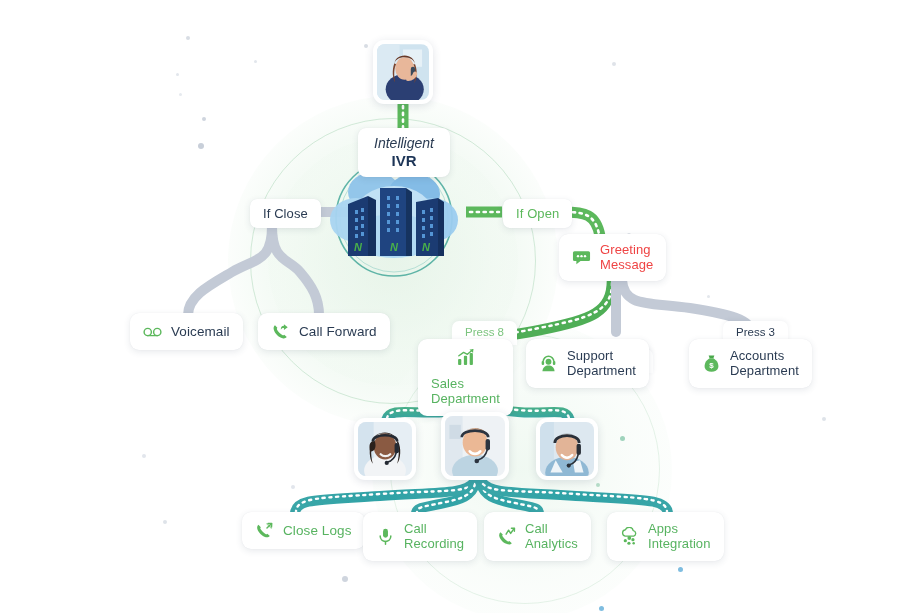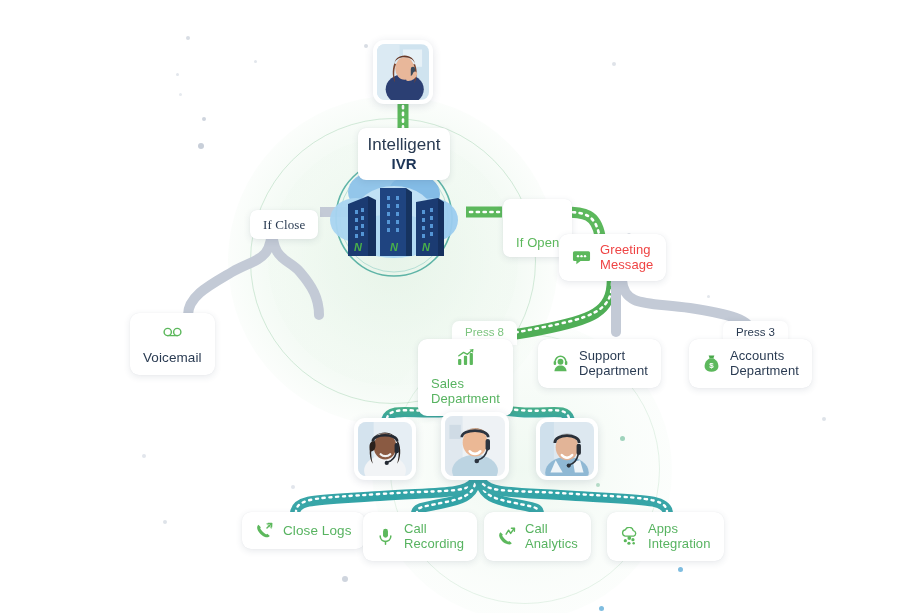--- a/index.html
+++ b/index.html
@@ -102,72 +102,71 @@
     left: 358px; top: 128px;
     width: 92px;
     padding: 7px 10px;
     flex-direction: column;
     gap: 0;
     align-items: center;
     border-radius: 8px;
     z-index: 6;
   }
   #node-ivr .l1 {
-    font-size: 17px; color: #2a3b52; line-height: 1.2;
+    font-size: 14px; color: #2a3b52; line-height: 1.2; font-style: italic;
   }
   #node-ivr .l2 {
     font-size: 15px; font-weight: bold; color: #1d3557; line-height: 1.2;
   }
 
   #node-ifclose {
-    left: 250px; top: 210px;
+    left: 250px; top: 199px;
     padding: 7px 13px;
     border-radius: 7px;
     z-index: 6;
-    font-family: Liberation Serif, serif;
   }
   #node-ifclose .label { font-size: 13px; color: #2a3b52; }
 
   #node-ifopen {
     left: 503px; top: 199px;
     padding: 7px 13px;
     border-radius: 7px;
     z-index: 6;
   }
-  #node-ifopen .label { font-size: 13px; color: #5cb85c; margin-top: 29px; }
+  #node-ifopen .label { font-size: 13px; color: #5cb85c; }
 
   #node-greeting {
     left: 559px; top: 234px;
     padding: 8px 13px;
     z-index: 6;
   }
   #node-greeting .label { color: #ef4444; font-size: 13px; }
 
-  #node-voicemail { left: 130px; top: 313px; z-index: 6; flex-direction: column; }
+  #node-voicemail { left: 130px; top: 313px; z-index: 6; }
   #node-callforward { left: 258px; top: 313px; z-index: 6; }
 
   
   .press-tab {
     position: absolute;
     background: #ffffff;
     border-radius: 7px 7px 0 0;
     padding: 5px 13px 7px;
     font-size: 11.5px;
     color: #2a3b52;
     box-shadow: 0 -1px 5px rgba(42,60,90,0.07);
     z-index: 5;
     white-space: nowrap;
   }
   .press-tab.green { color: #7cc47f; }
   #tab-1 { left: 452px; top: 321px; }
   #tab-2 { left: 588px; top: 321px; margin-top: 28px; }
   #tab-3 { left: 723px; top: 321px; }
 
   #node-sales    { left: 418px; top: 339px; z-index: 6; flex-direction: column; }
-  #node-support  { left: 538px; top: 339px; z-index: 6; justify-content: space-between; }
+  #node-support  { left: 526px; top: 339px; z-index: 6; justify-content: space-between; }
   #node-accounts { left: 689px; top: 339px; z-index: 6; }
 
   .node.two-line .label { white-space: pre-line; font-size: 13px; }
 
   #node-calllogs   { left: 242px; top: 512px; z-index: 6; }
   #node-callrec    { left: 363px; top: 512px; z-index: 6; }
   #node-callanal   { left: 484px; top: 512px; z-index: 6; }
   #node-apps       { left: 607px; top: 512px; z-index: 6; }
 
   
@@ -473,20 +472,29 @@
     <span class="ico">
       <svg viewBox="0 0 24 20" width="22" height="18">
         <circle cx="6" cy="10" r="4.6" fill="none" stroke="#5cb85c" stroke-width="1.8"></circle>
         <circle cx="18" cy="10" r="4.6" fill="none" stroke="#5cb85c" stroke-width="1.8"></circle>
         <line x1="6" y1="14.6" x2="18" y2="14.6" stroke="#5cb85c" stroke-width="1.8" stroke-linecap="round"></line>
       </svg>
     </span>
     <span class="label">Voicemail</span>
   </div>
 
+  <div class="node" id="node-callforward">
+    <span class="ico">
+      <svg viewBox="0 0 20 20" width="19" height="19">
+        <path d="M4.2,3.4 C3,4.4 2.4,6 2.9,7.8 C4,12 8,16 12.2,17.1 C14,17.6 15.6,17 16.6,15.8 L13.9,13.3 C13.3,13.9 12.6,14 11.9,13.6 C10,12.6 7.4,10 6.4,8.1 C6,7.4 6.1,6.7 6.7,6.1 Z" fill="#5cb85c"></path>
+        <path d="M13.6,2.4 L17.6,5.4 L13.6,8.4 L13.6,6.3 C11.8,6.3 10.8,7 10.4,8.3 C10.1,5.4 11.3,4 13.6,4 Z" fill="#5cb85c"></path>
+      </svg>
+    </span>
+    <span class="label">Call Forward</span>
+  </div>
 
   <div class="press-tab green" id="tab-1">Press 8</div>
   <div class="press-tab" id="tab-2">Press 2</div>
   <div class="press-tab" id="tab-3">Press 3</div>
 
   <div class="node two-line green" id="node-sales">
     <span class="ico">
       <svg viewBox="0 0 20 20" width="19" height="19">
         <rect x="2.2" y="11.5" width="3.4" height="6.3" rx="1" fill="#5cb85c"></rect>
         <rect x="8.3" y="8.2" width="3.4" height="9.6" rx="1" fill="#5cb85c"></rect>

